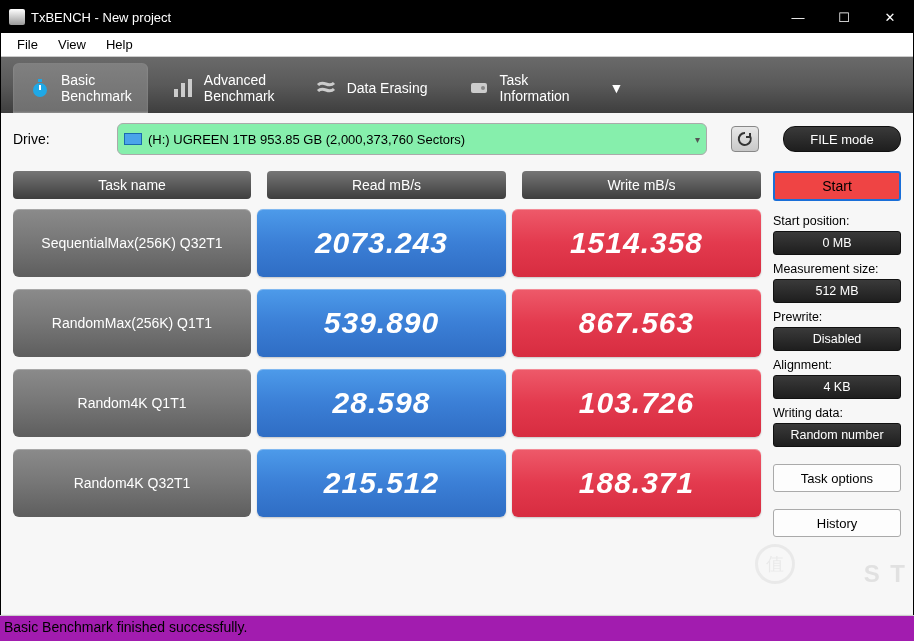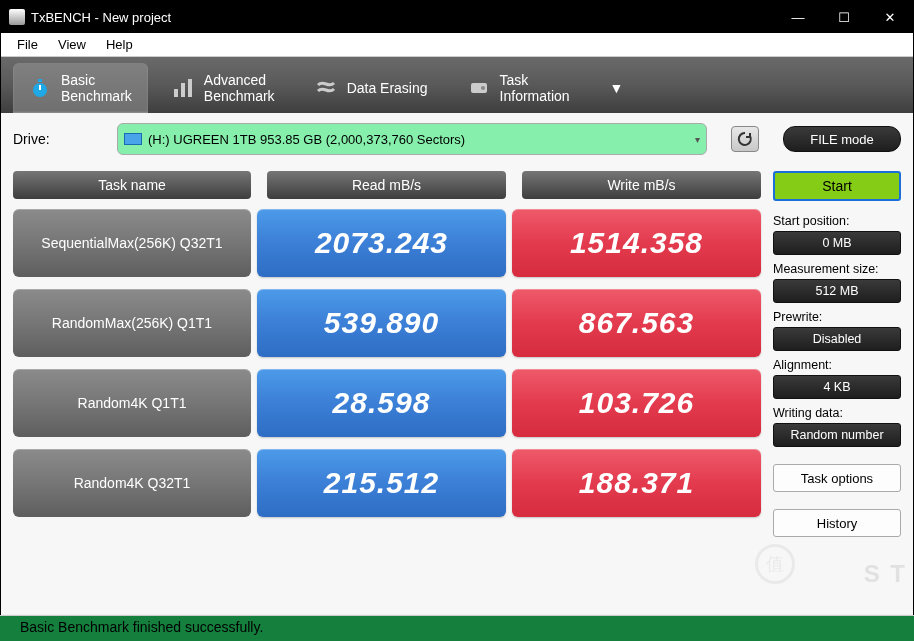--- a/index.html
+++ b/index.html
@@ -44,27 +44,27 @@
 
 .testrow { display:flex; gap:6px; margin-bottom:12px; }
 .testname { flex:0 0 238px; height:68px; background: linear-gradient(#8b8b8b 0%,#767676 50%,#5e5e5e 100%); color:#fff; font-size:14px; display:flex; align-items:center; justify-content:center; border-radius:6px; box-shadow: inset 0 1px 0 rgba(255,255,255,.25); }
 .testname div { line-height:1.2; text-align:center; }
 .val { flex:1; height:68px; display:flex; align-items:center; justify-content:center; font-size:30px; font-weight:bold; font-style:italic; color:#fff; border-radius:6px; letter-spacing:1px; font-family: Arial, sans-serif; box-shadow: inset 0 1px 0 rgba(255,255,255,.3), 0 1px 2px rgba(0,0,0,.2); }
 .val.read { background: linear-gradient(#4d9bea 0%,#3b7fd6 50%,#2f6dc4 100%); }
 .val.write { background: linear-gradient(#ee5a6a 0%,#e33a4e 50%,#d72c40 100%); }
 
 
 .side { flex:0 0 128px; display:flex; flex-direction:column; gap:3px; }
-.startbtn { height:30px; background:#84cc16; border:2px solid #1a6fd8; color:#000; font-size:14px; display:flex; align-items:center; justify-content:center; border-radius:3px; margin-bottom:6px; }
+.startbtn { height:30px; background:#ef4444; border:2px solid #1a6fd8; color:#000; font-size:14px; display:flex; align-items:center; justify-content:center; border-radius:3px; margin-bottom:6px; }
 .sidelabel { font-size:12.5px; color:#000; margin-top:4px; }
 .sideval { height:24px; background: linear-gradient(#3a3a3a,#1e1e1e); color:#fff; font-size:12.5px; display:flex; align-items:center; justify-content:center; border-radius:3px; border:1px solid #111; }
 .sidebtn { height:28px; background:#fdfdfd; border:1px solid #aaa; font-size:13px; display:flex; align-items:center; justify-content:center; border-radius:3px; margin-top:14px; }
 
 
-.statusbar { height:26px; background:#15803d; border-top:1px solid #ccc; font-size:14px; padding:3px 20px; position:absolute; bottom:0; left:0; right:0; }
+.statusbar { height:26px; background:#a21caf; border-top:1px solid #ccc; font-size:14px; padding:3px 4px; position:absolute; bottom:0; left:0; right:0; }
 
 .watermark { position:absolute; right:6px; bottom:26px; font-size:24px; color:#ccc; opacity:.5; font-weight:bold; letter-spacing:2px; }
 .wm-circle { position:absolute; right:118px; bottom:30px; width:40px; height:40px; border:3px solid #ddd; border-radius:50%; display:flex; align-items:center; justify-content:center; color:#ddd; font-size:18px; opacity:.5; }
 </style>
 </head>
 <body>
 
 <div class="titlebar">
   <span class="icon"></span>
   <span class="title">TxBENCH - New project</span>

